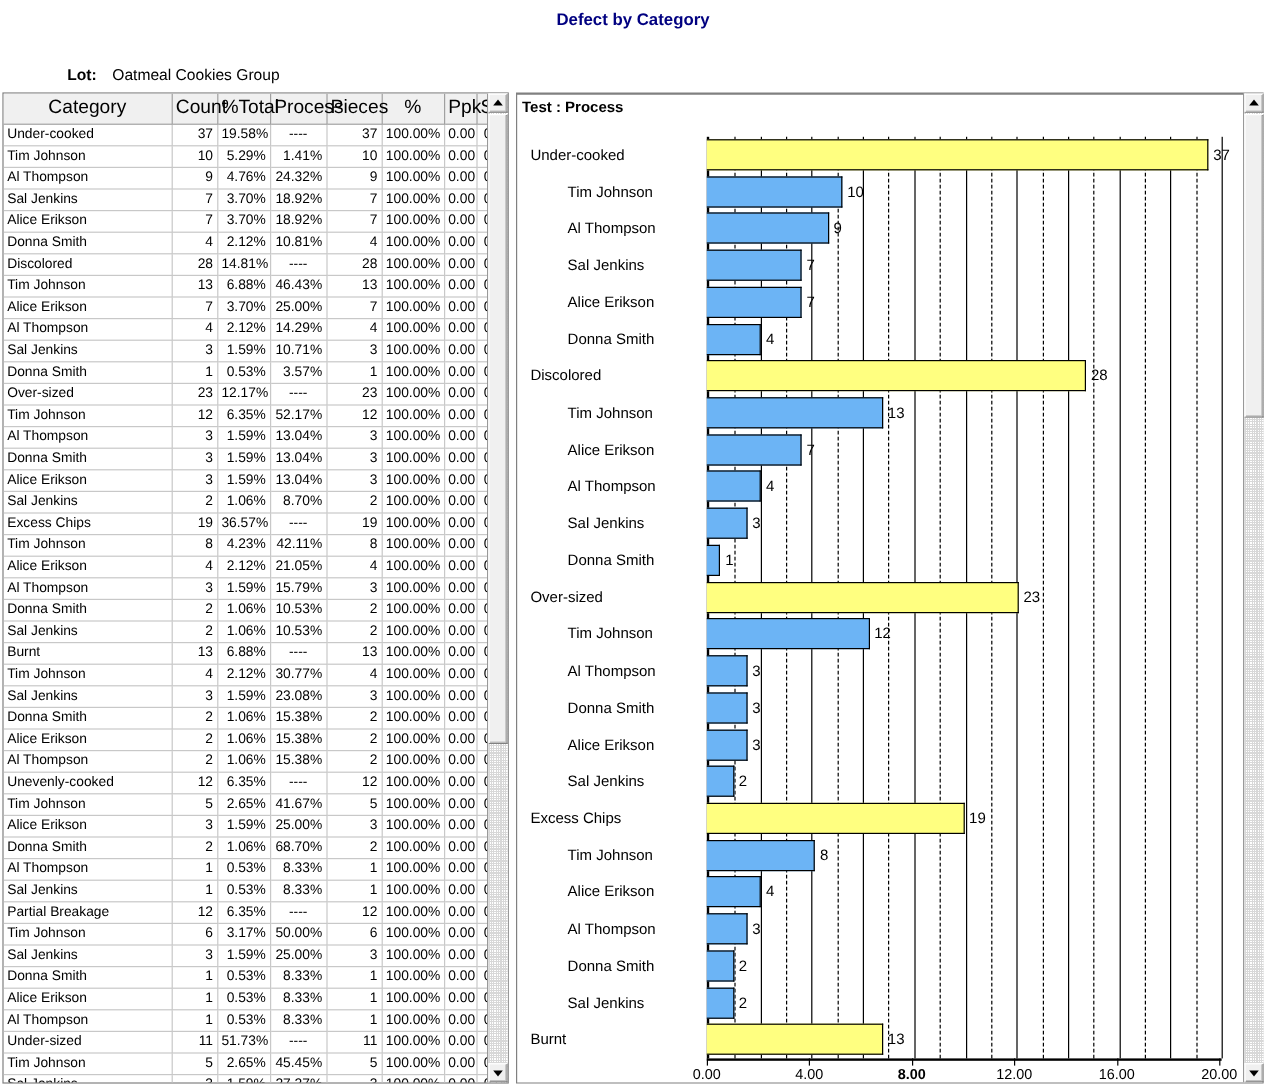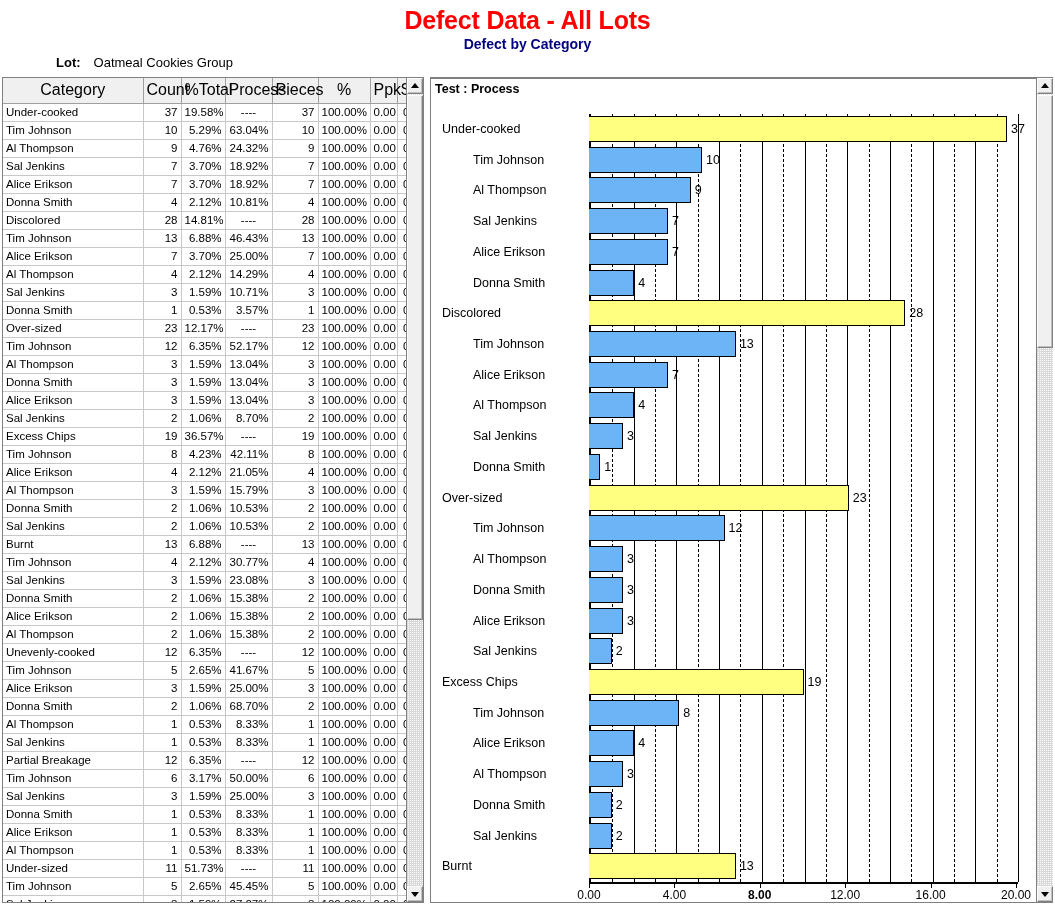--- a/index.html
+++ b/index.html
@@ -235,21 +235,20 @@
     color: #000;
     white-space: nowrap;
   }
 </style>
 </head>
 <body>
 
 <div id="app">
 
   <div id="title-bar">
-    <div id="main-title">Defect Data - All Lots</div>
     <div id="sub-title">Defect by Category</div>
   </div>
 
   <div id="lot-line">
     <span id="lot-label">Lot:</span><span id="lot-value">Oatmeal Cookies Group</span>
   </div>
 
   <div id="table-panel">
     <table class="grid">
       <colgroup>
@@ -282,21 +281,21 @@
             <td class="dash">----</td>
             <td class="num">37</td>
             <td class="num">100.00%</td>
             <td class="num">0.00</td>
             <td class="num">0.00</td>
           </tr>
           <tr>
             <td class="cat-child">Tim Johnson</td>
             <td class="num">10</td>
             <td class="num">5.29%</td>
-            <td class="num">63.04%</td>
+            <td class="num">1.41%</td>
             <td class="num">10</td>
             <td class="num">100.00%</td>
             <td class="num">0.00</td>
             <td class="num">0.00</td>
           </tr>
           <tr>
             <td class="cat-child">Al Thompson</td>
             <td class="num">9</td>
             <td class="num">4.76%</td>
             <td class="num">24.32%</td>

